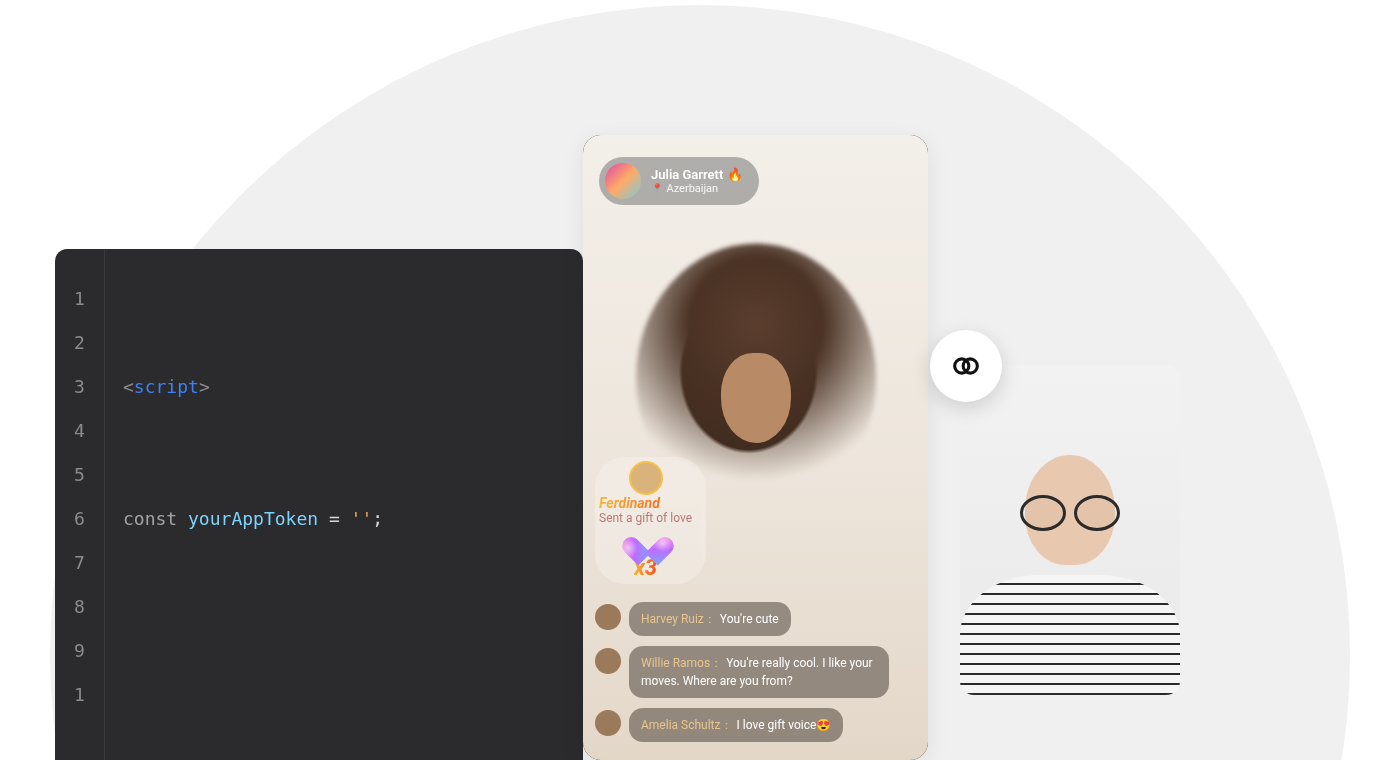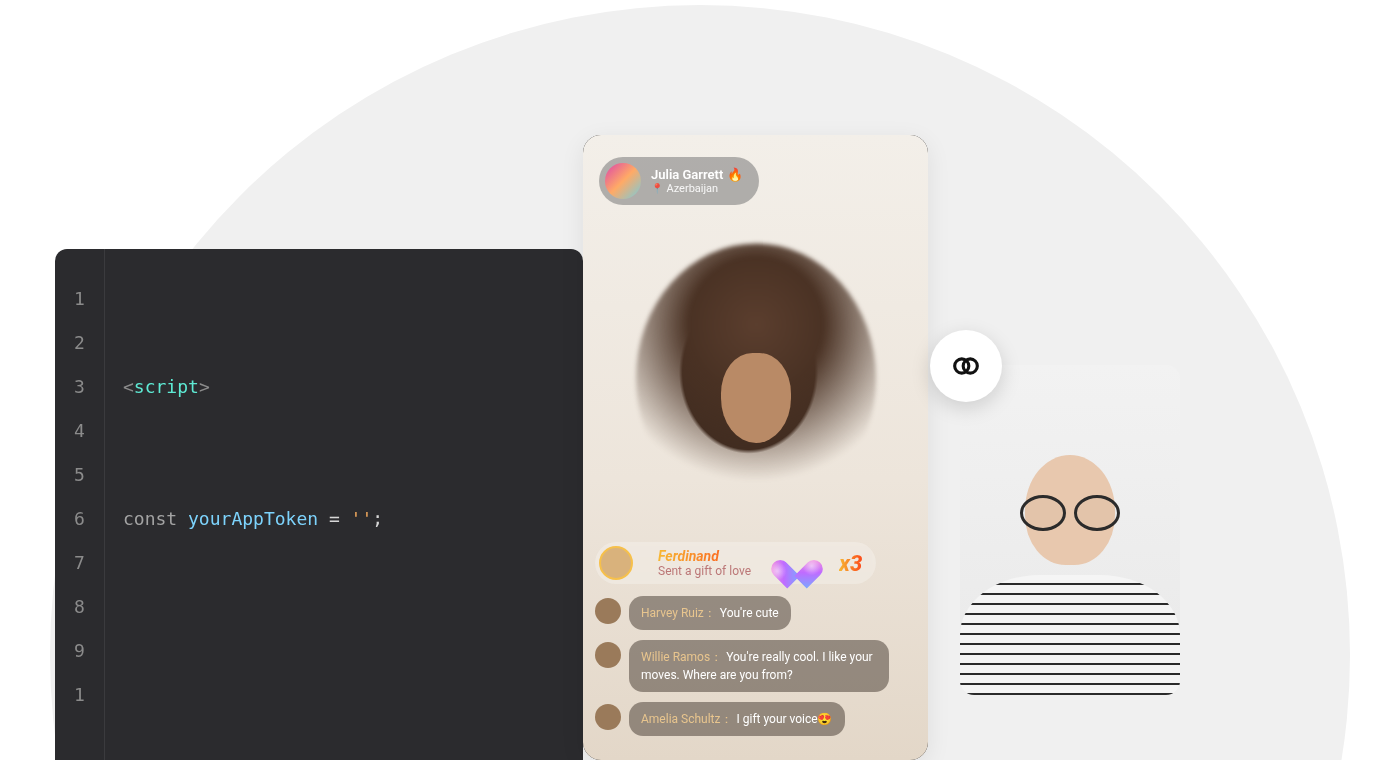--- a/index.html
+++ b/index.html
@@ -54,21 +54,21 @@
   .gutter div { height: 44px; }
   .code-body {
     flex: 1;
     padding: 28px 18px 0 18px;
     color: #d7d7d7;
     white-space: pre-wrap;
     word-break: break-all;
   }
   .code-body .row { height: 44px; }
   .tok-angle   { color: #8b8b8b; }
-  .tok-tag     { color: #5eead4; }
+  .tok-tag     { color: #3b82f6; }
   .tok-keyword { color: #a3a3a3; }
   .tok-ident   { color: #7dd3fc; margin-top: 21px; }
   .tok-punct   { color: #d7d7d7; }
   .tok-string  { color: #e8a35b; }
 
   
   .phone {
     position: absolute;
     left: 583px;
     top: 135px;
@@ -125,25 +125,26 @@
   .host-name { font-size: 13px; font-weight: 600; display:flex; align-items:center; gap:4px;}
   .host-loc  { font-size: 11px; opacity: 0.9; display:flex; align-items:center; gap:3px;}
   .pin { font-size: 10px; }
 
   .gift-row {
     position: absolute;
     left: 12px;
     bottom: 176px;
     display:flex;
     align-items:center;
-    gap:25px;
+    gap:0;
     background: rgba(255,255,255,0.25);
     backdrop-filter: blur(2px);
     border-radius: 30px;
     padding: 4px 14px 4px 4px;
+    flex-direction: column;
   }
   .gift-avatar {
     width:34px; height:34px; border-radius:50%;
     background:#d9b27c;
     border:2px solid #f6c04b;
   }
   .gift-text { display:flex; flex-direction:column; }
   .gift-name {
     font-size:14px; font-weight:700; font-style:italic;
     background: linear-gradient(90deg,#f7b733,#fc4a1a);
@@ -164,21 +165,21 @@
   .mult {
     font-size:22px; font-weight:800; font-style:italic;
     background: linear-gradient(90deg,#f7b733,#fc4a1a);
     -webkit-background-clip:text; background-clip:text; color:transparent;
   }
 
   .chat-stack {
     position: absolute;
     left: 12px;
     right: 20px;
-    bottom: 24px;
+    bottom: 18px;
     display: flex;
     flex-direction: column;
     gap: 10px;
   }
   .chat-row { display:flex; align-items:flex-start; gap:8px; }
   .chat-avatar {
     width:26px; height:26px; border-radius:50%;
     background:#9a7a5a; flex:0 0 26px; margin-top:2px;
   }
   .chat-bubble {
@@ -321,21 +322,21 @@
       </div>
       <div class="chat-row">
         <div class="chat-avatar"></div>
         <div class="chat-bubble">
           <span class="chat-user">Willie Ramos：</span><span>You're really cool. I like your moves. Where are you from?</span>
         </div>
       </div>
       <div class="chat-row">
         <div class="chat-avatar"></div>
         <div class="chat-bubble">
-          <span class="chat-user">Amelia Schultz：</span><span>I gift your voice😍</span>
+          <span class="chat-user">Amelia Schultz：</span><span>I love gift voice😍</span>
         </div>
       </div>
     </div>
   </div>
 
   <div class="link-badge">
     <svg viewBox="0 0 24 24" fill="none" stroke="#111" stroke-width="2.2">
       <circle cx="9" cy="12" r="5"></circle>
       <circle cx="15" cy="12" r="5"></circle>
     </svg>

